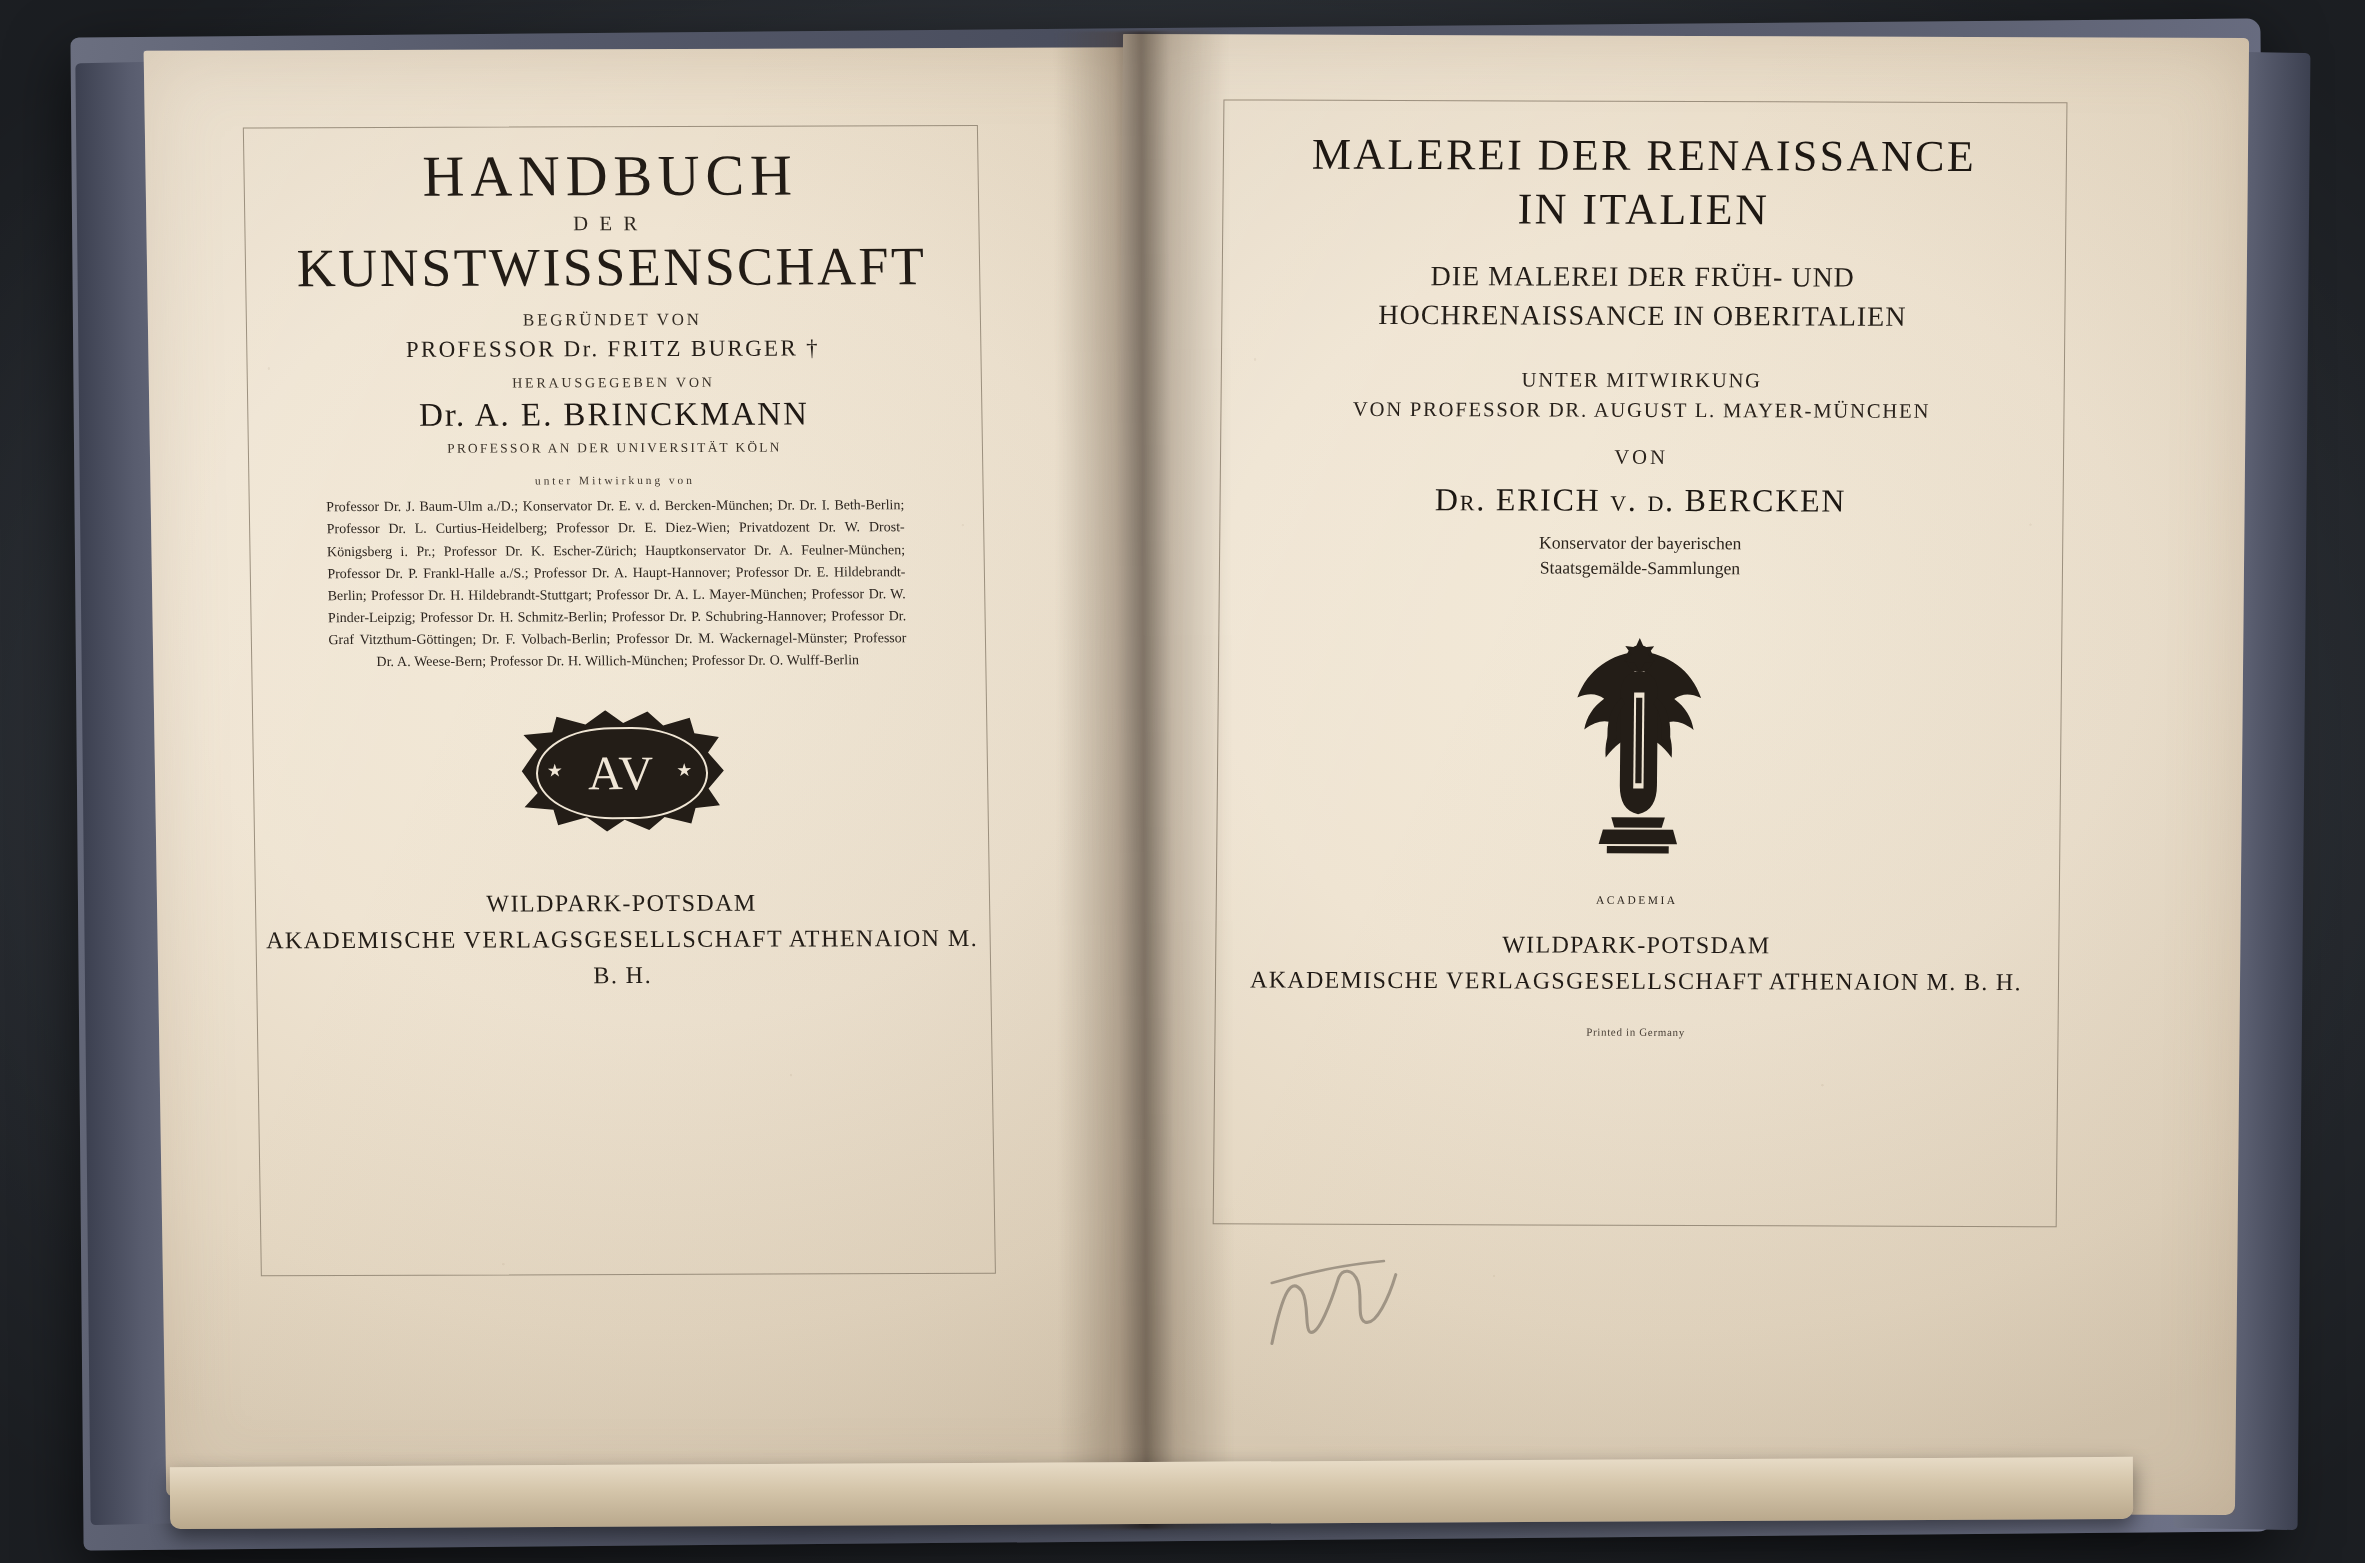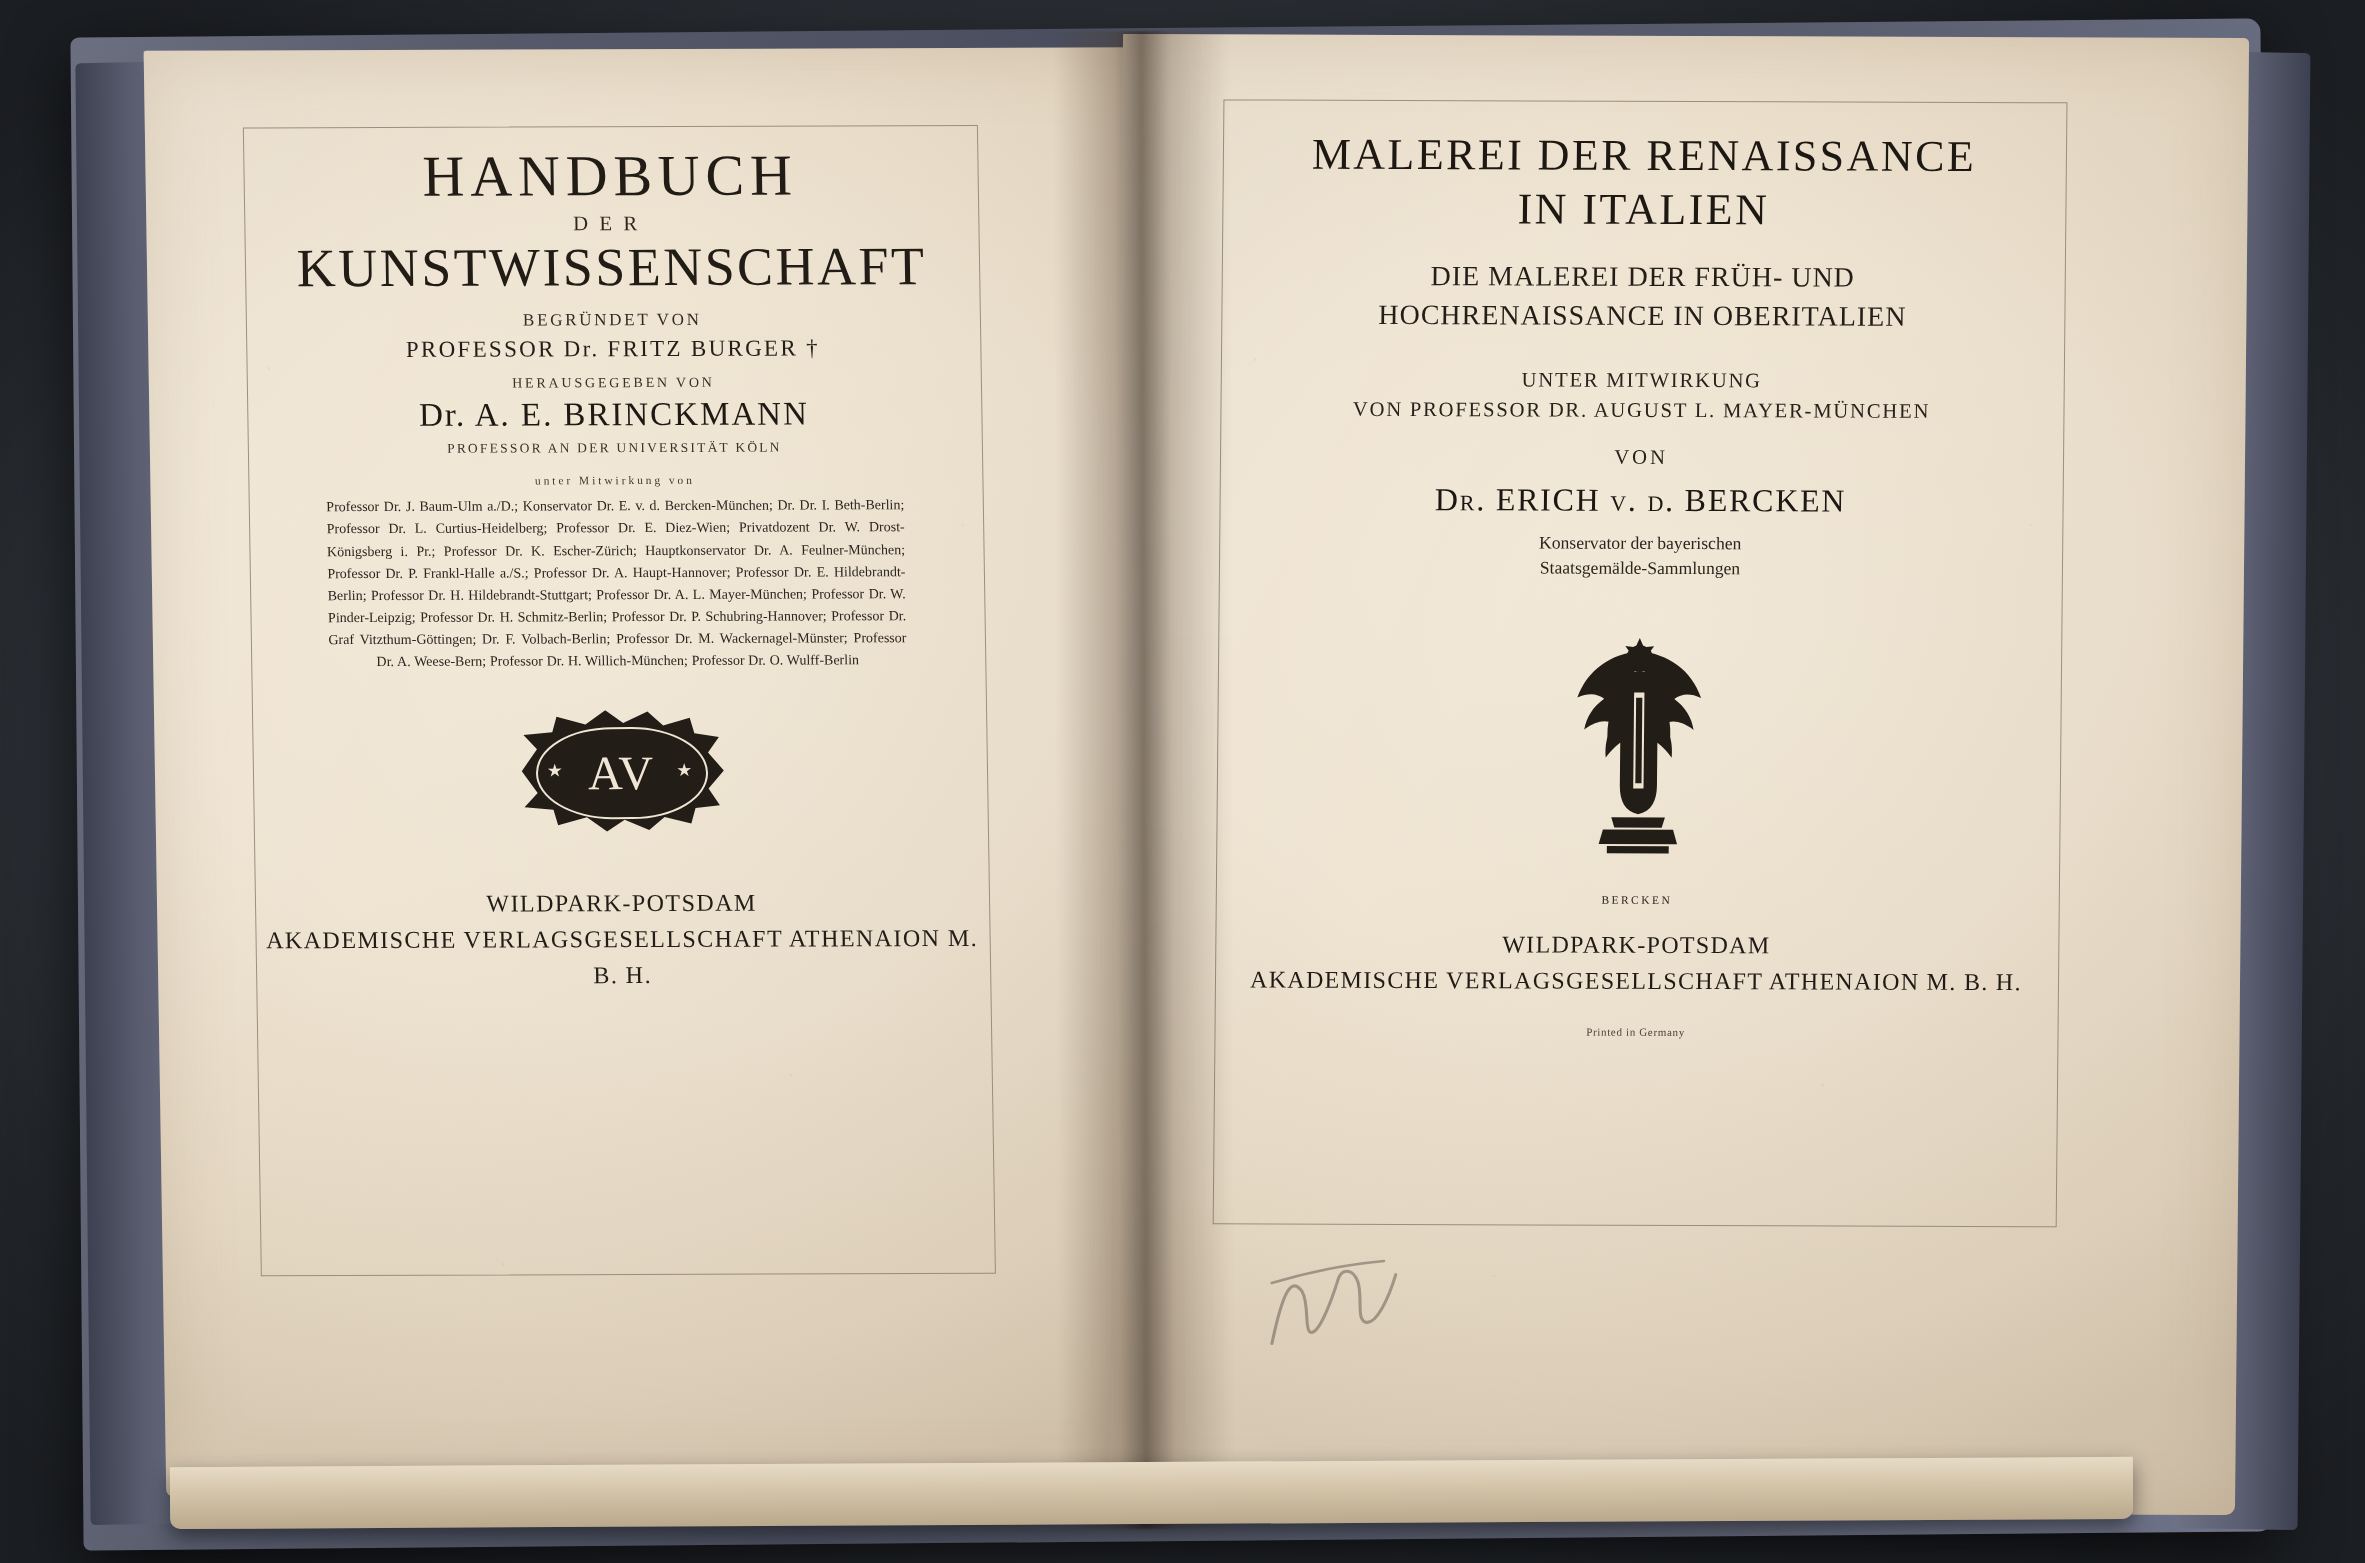--- a/index.html
+++ b/index.html
@@ -487,21 +487,21 @@
             <path d="M194 160 C 216 178, 224 210, 220 246 L 204 240 C 206 210, 200 186, 188 172 Z"></path>
 
             <rect x="150" y="150" width="20" height="186" fill="#efe4d2"></rect>
             <rect x="154" y="160" width="12" height="166" fill="#231d17"></rect>
 
             <path d="M108 392 L212 392 L206 412 L114 412 Z"></path>
             <path d="M92 416 L228 416 L236 444 L84 444 Z"></path>
             <rect x="100" y="448" width="120" height="14"></rect>
           </g>
         </svg>
-        <div class="angel-caption">BERCKEN</div>
+        <div class="angel-caption">ACADEMIA</div>
       </div>
 
       <div class="imprint-right">
         <div>WILDPARK-POTSDAM</div>
         <div>AKADEMISCHE VERLAGSGESELLSCHAFT ATHENAION M. B. H.</div>
       </div>
 
       <div class="printed-in">Printed in Germany</div>
 
     </div>

